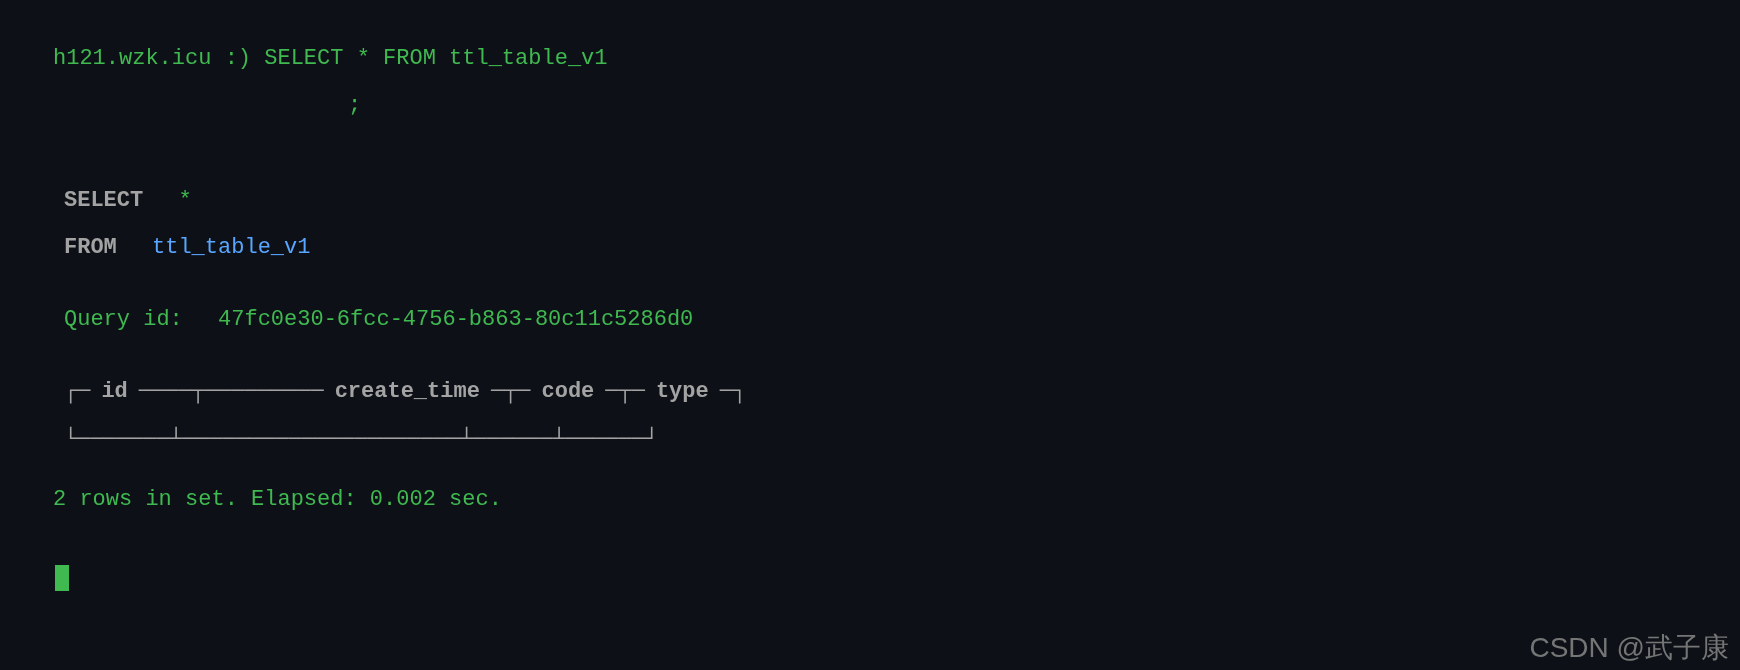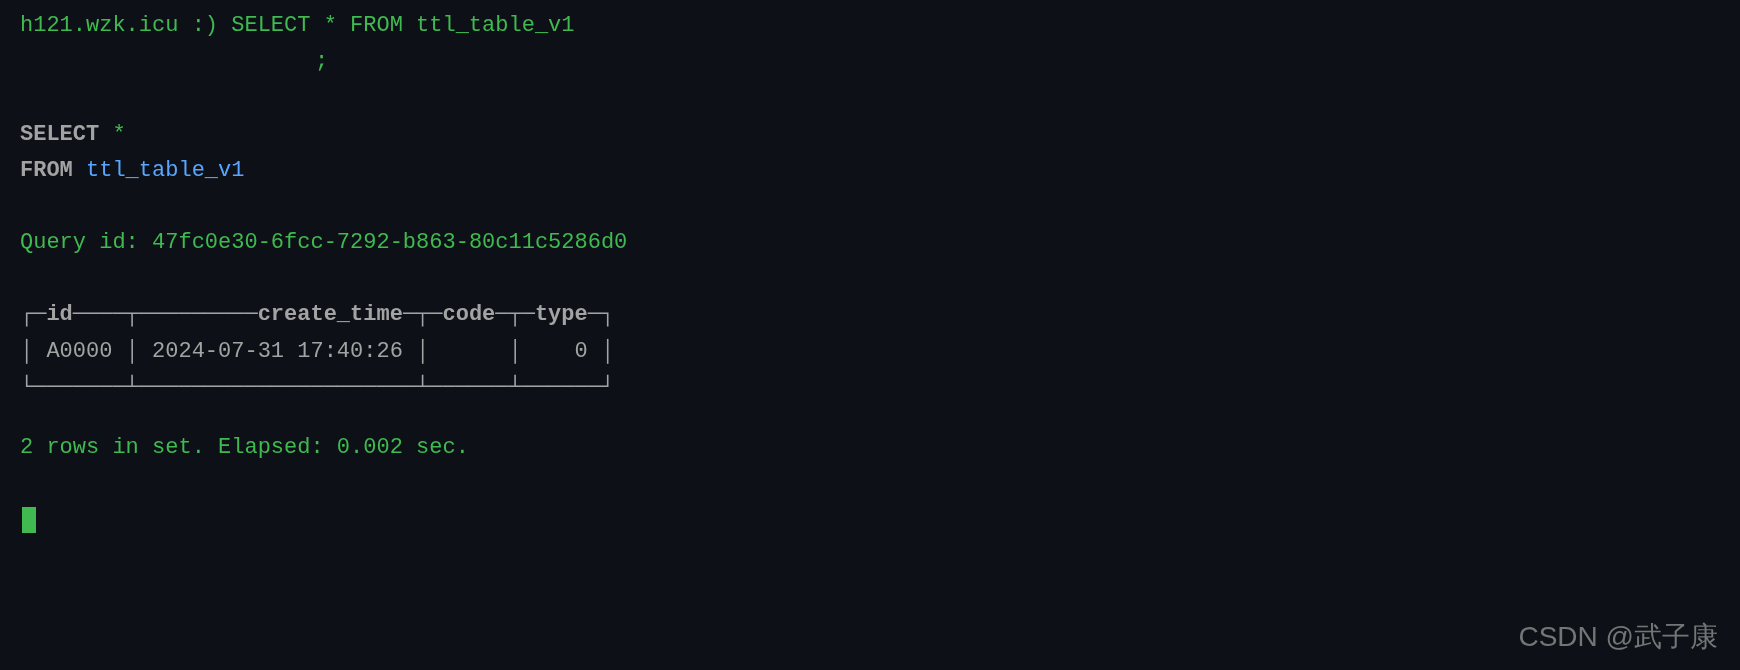--- a/index.html
+++ b/index.html
@@ -1,15 +1,15 @@
 <!DOCTYPE html>
 <html><head>
   <meta charset="utf-8">
   <style>
-    * { margin: 0; padding: 0; box-sizing: border-box; }
+    * { margin: 11px; padding: 0; box-sizing: border-box; }
     body {
       background: #0d1117;
       font-family: 'SF Mono', 'Monaco', 'Consolas', 'Courier New', monospace;
       font-size: 22px;
       line-height: 1.65;
       padding: 8px 20px;
       color: #3fb950;
       width: 1740px;
       height: 670px;
       overflow: hidden;
@@ -59,26 +59,25 @@
 <div class="spacer"></div>
 
 <div>
   <span class="echo-bold">SELECT</span><span class="normal"> *</span>
 </div>
 <div>
   <span class="echo-bold">FROM</span><span class="table-name"> ttl_table_v1</span>
 </div>
 
 <div class="query-id">
-  <span>Query id: </span><span>47fc0e30-6fcc-7292-b863-80c11c5286d0</span>
+  <span>Query id: </span><span>47fc0e30-6fcc-4756-b863-80c11c5286d0</span>
 </div>
 
 <div class="result-table" id="result-table">
     <div class="tbl-row">┌─<span class="tbl-header">id</span>────┬─────────<span class="tbl-header">create_time</span>─┬─<span class="tbl-header">code</span>─┬─<span class="tbl-header">type</span>─┐</div>
-    <div class="tbl-row">│ A0000 │ 2024-07-31 17:40:26 │      │    0 │</div>
     <div class="tbl-row">└───────┴─────────────────────┴──────┴──────┘</div>
   </div>
 
 <div class="summary">2 rows in set. Elapsed: 0.002 sec.</div>
 
 <div class="prompt2">
   <span class="cursor"></span>
 </div>
 
 <div class="watermark">CSDN @武子康</div>

